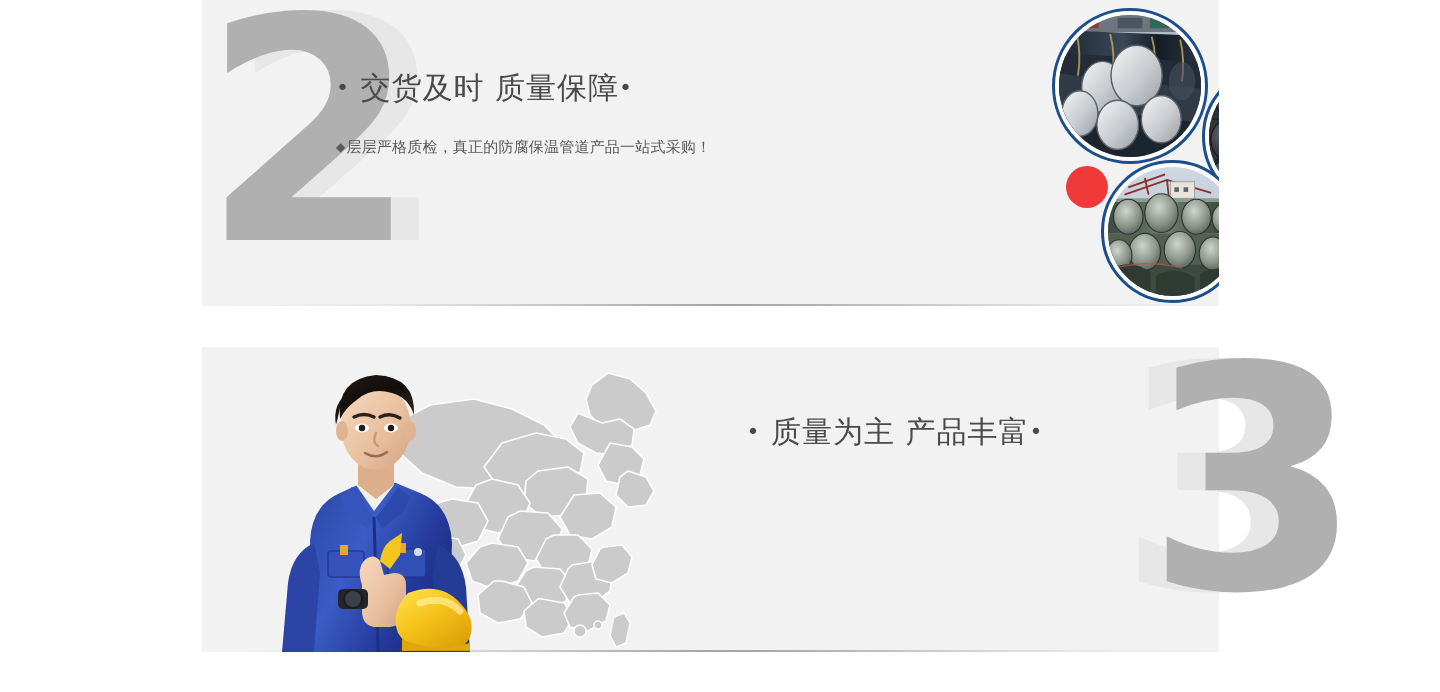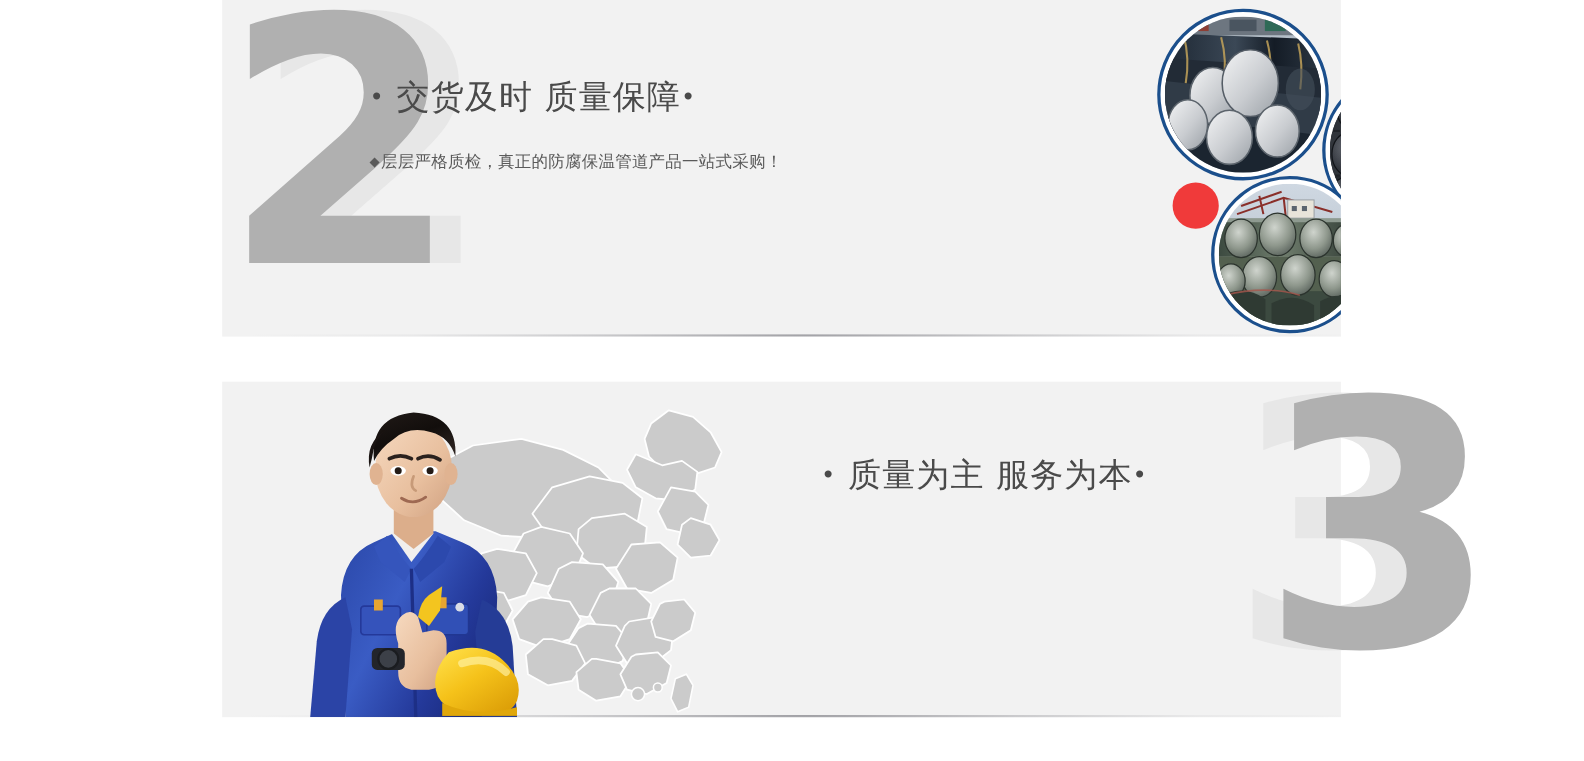--- a/index.html
+++ b/index.html
@@ -447,17 +447,17 @@
   </div>
 
   <div class="numeral-wrap" id="numeral-three-wrap">
     <div class="numeral ghost">3</div>
     <div class="numeral solid">3</div>
   </div>
 
   <div class="text-block" id="text-three">
     <h2 class="headline">
       <span class="dot">•</span>
-      <span>质量为主 服务为本</span><span class="dot">•</span>
+      <span>质量为主 产品丰富</span><span class="dot">•</span>
     </h2>
   </div>
 
 </div>
 
 </body></html>

